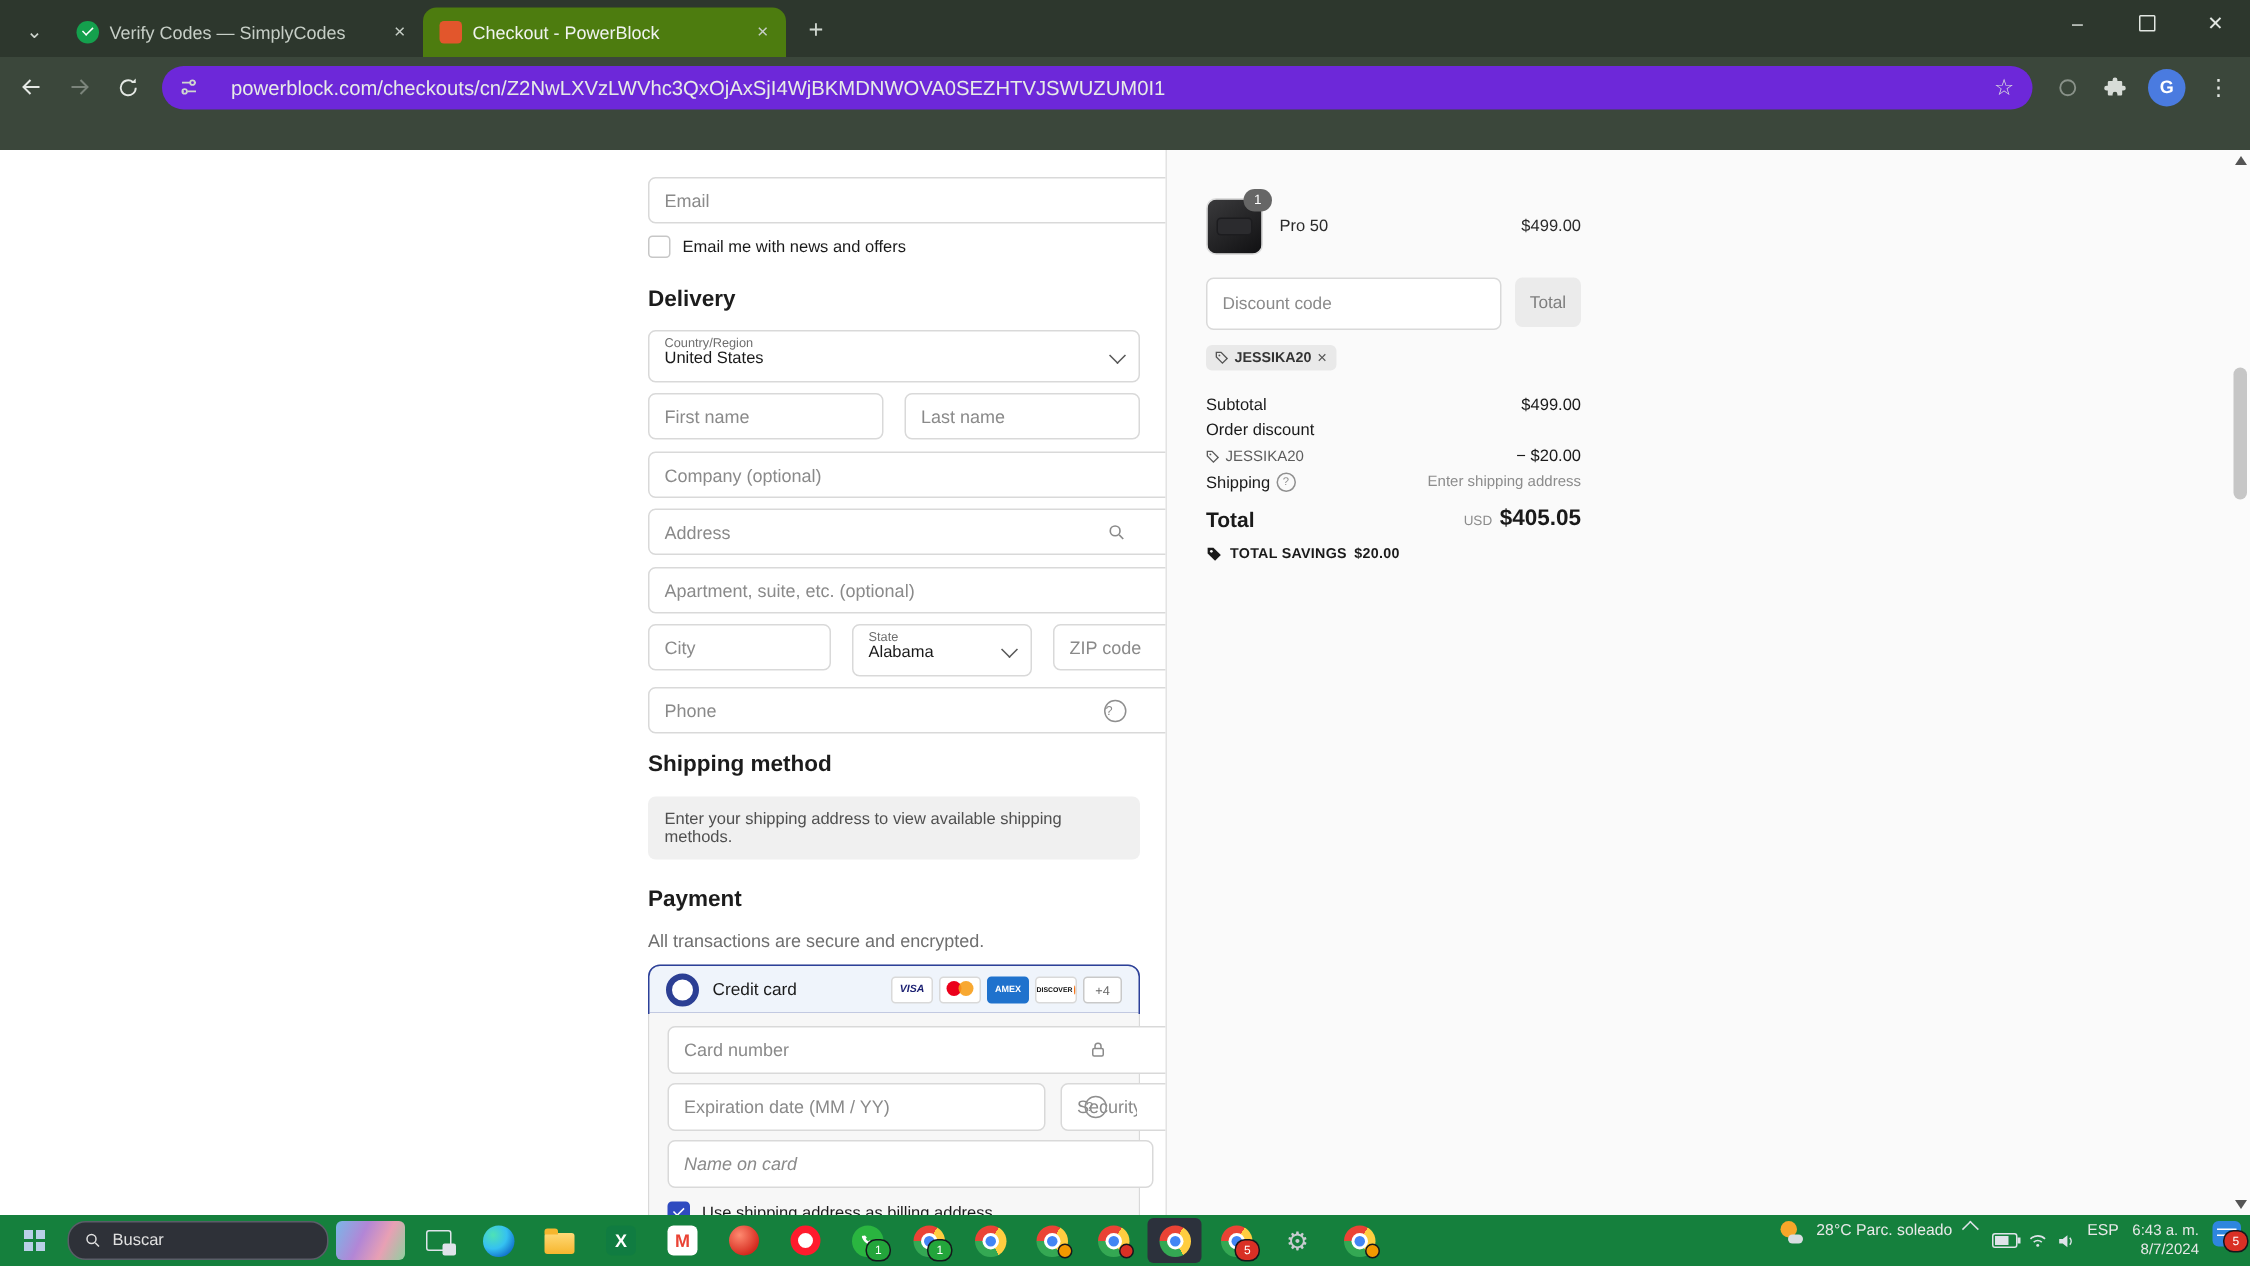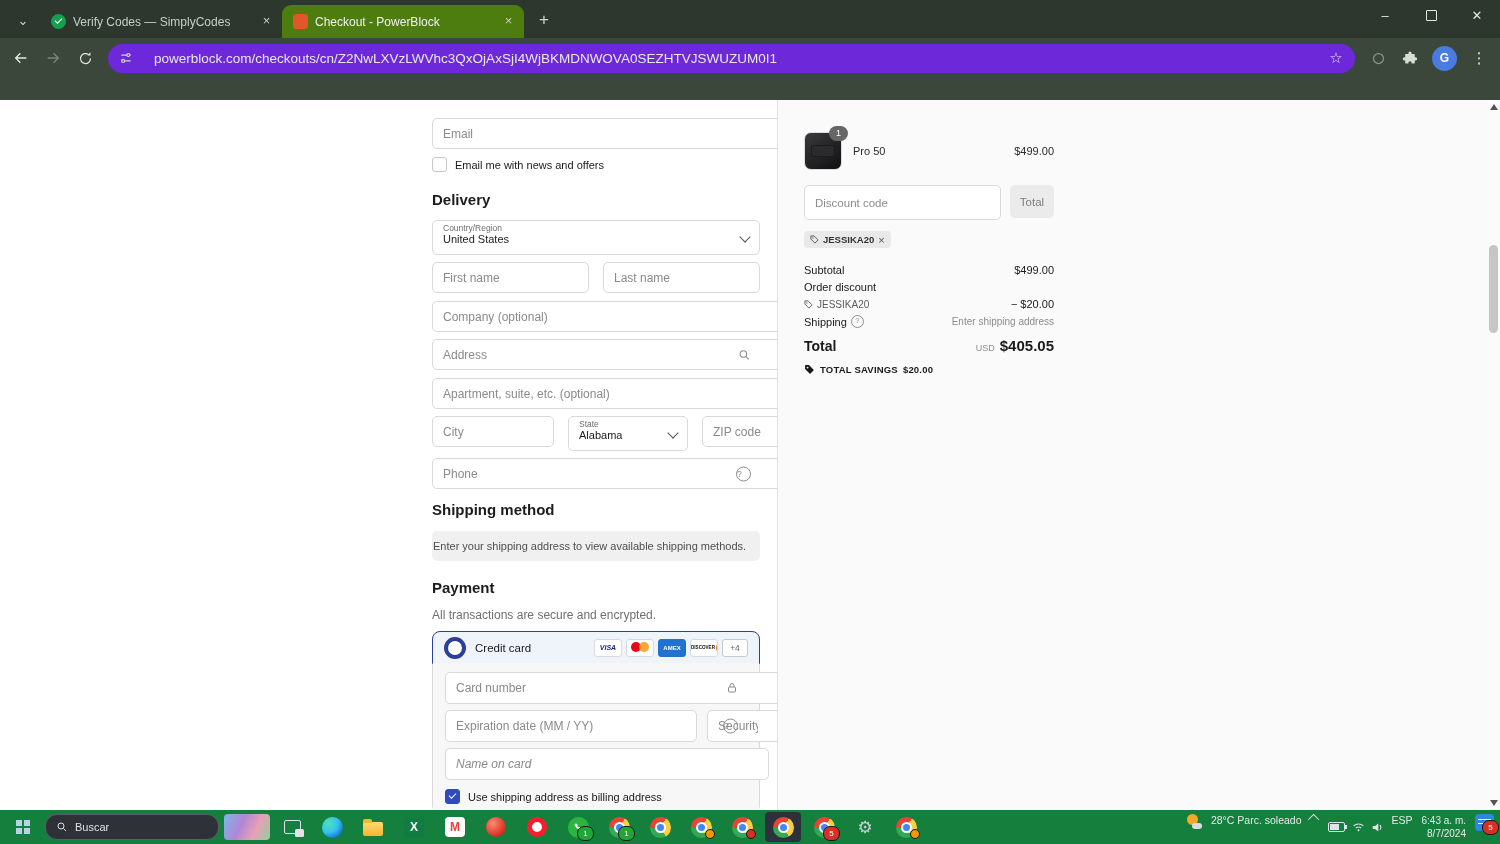--- a/index.html
+++ b/index.html
@@ -46,21 +46,21 @@
   .chk-row{display:flex;align-items:center;gap:8px;margin-top:8px;}
   .chk{width:13px;height:13px;border:1px solid #c7c7c7;border-radius:3px;background:#fff;flex:none;position:relative;}
   .chk.checked{background:#2f4bc0;border-color:#2f4bc0;}
   .chk.checked::after{content:"";position:absolute;left:2.5px;top:3px;width:6px;height:3px;border-left:1.6px solid #fff;border-bottom:1.6px solid #fff;transform:rotate(-45deg);}
   .chk-label{font-size:11px;color:#1a1a1a;}
   h2.sec{font-size:15px;font-weight:bold;color:#1c1c1c;}
   .select{position:relative;height:30px;border:1px solid #d9d9d9;border-radius:5px;padding:3px 10px 0;background:#fff;}
   .select .s-label{display:block;font-size:8.5px;color:#6d6d6d;line-height:9px;}
   .select .s-value{display:block;font-size:11px;color:#1a1a1a;line-height:13px;}
   .chev{position:absolute;right:10px;top:50%;width:7px;height:7px;margin-top:-5px;border-right:1.4px solid #555;border-bottom:1.4px solid #555;transform:rotate(45deg);}
-  .notice{margin-top:8px;background:#f0f0f0;border-radius:5px;padding:9px 1px;font-size:11px;color:#4f4f4f;}
+  .notice{margin-top:8px;background:#f0f0f0;border-radius:5px;padding:9px 11px;font-size:11px;color:#4f4f4f;}
   .sub-note{margin-top:12px;font-size:12px;color:#6f6f6f;}
   .q-ic{width:13px;height:13px;border:1px solid #8f8f8f;border-radius:50%;color:#8f8f8f;font-size:8.5px;line-height:12px;text-align:center;flex:none;}
 
   
   .paybox{margin-top:9px;border:1px solid #d9d9d9;border-radius:8px;background:#fff;}
   .cc-head{height:31px;margin:-1px;border:1.5px solid #2c4099;border-radius:8px 8px 0 0;background:#eff4fb;display:flex;align-items:center;gap:9px;padding:0 11px;}
   .radio{width:14px;height:14px;border-radius:50%;border:1px solid #b3b3b3;background:#fff;flex:none;}
   .radio.sel{border:4.5px solid #2c3f94;}
   .opt-label{font-size:11.5px;color:#1a1a1a;}
   .cardicons{margin-left:auto;display:flex;gap:4px;align-items:center;}

